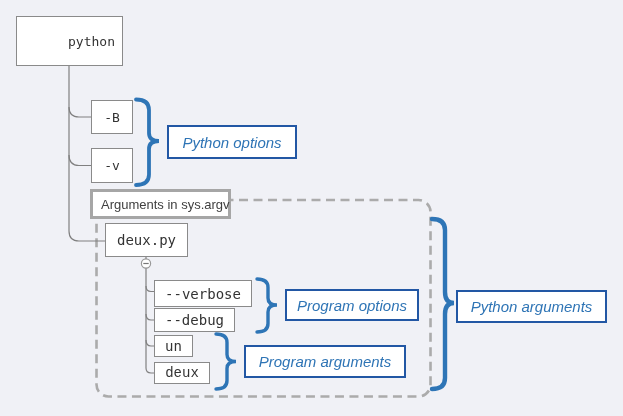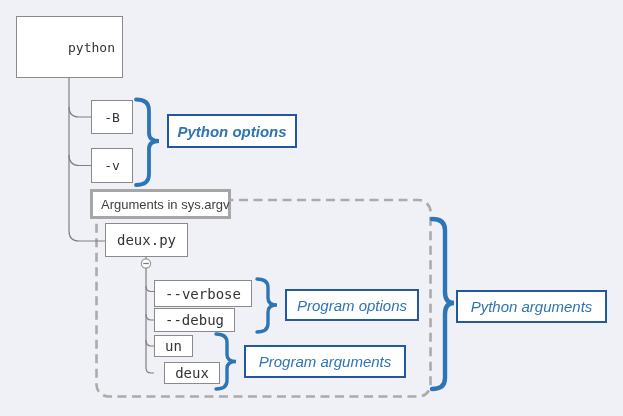--- a/index.html
+++ b/index.html
@@ -70,39 +70,39 @@
       <circle class="toggle-circle" cx="146" cy="263.5" r="4.6"></circle>
       <line class="toggle-minus" x1="143.3" y1="263.5" x2="148.7" y2="263.5"></line>
     </g>
 
     <path class="brace" stroke-width="3.8" d="M136,99.5 Q149,99.5 149,110 L149,133 Q149,141 159,141 Q149,141 149,149 L149,174.5 Q149,185 136,185"></path>
     <path class="brace" stroke-width="3.4" d="M257,279 Q268,279 268,287.5 L268,298 Q268,305 277,305 Q268,305 268,312 L268,323.5 Q268,332 257,332"></path>
     <path class="brace" stroke-width="3.4" d="M216,334 Q227,334 227,342.5 L227,354.5 Q227,361.5 236,361.5 Q227,361.5 227,368.5 L227,380.5 Q227,389 216,389"></path>
     <path class="brace" stroke-width="4.4" d="M432,219 Q445,219 445,230 L445,292 Q445,303 454,303 Q445,303 445,314 L445,378 Q445,389 432,389"></path>
   </svg>
 
-  <div class="node big" style="left:16px;top:16px;width:107px;height:62px;padding-left:44px;">python</div>
+  <div class="node big" style="left:16px;top:16px;width:107px;height:50px;padding-left:44px;">python</div>
 
   <div class="node big" style="left:91px;top:100px;width:42px;height:34px;">-B</div>
 
   <div class="node big" style="left:91px;top:148px;width:42px;height:35px;">-v</div>
 
   <div class="args-box" style="left:90px;top:189px;width:141px;height:30px;padding-left:8px;">Arguments in sys.argv</div>
 
   <div class="node" style="left:105px;top:223px;width:83px;height:34px;">deux.py</div>
 
   <div class="node" style="left:154px;top:280px;width:98px;height:27px;">--verbose</div>
 
   <div class="node" style="left:154px;top:308px;width:81px;height:24px;">--debug</div>
 
   <div class="node" style="left:154px;top:335px;width:39px;height:22px;">un</div>
 
-  <div class="node" style="left:164px;top:362px;width:56px;height:22px;">deux</div>
+  <div class="node" style="left:154px;top:362px;width:56px;height:22px;font-family:Liberation Mono, monospace;">deux</div>
 
-  <div class="annotation" style="left:167px;top:114px;width:130px;height:34px;font-weight:bold;">Python options</div>
+  <div class="annotation" style="left:167px;top:125px;width:130px;height:34px;">Python options</div>
 
   <div class="annotation" style="left:285px;top:289px;width:134px;height:32px;">Program options</div>
 
   <div class="annotation" style="left:244px;top:345px;width:162px;height:33px;">Program arguments</div>
 
   <div class="annotation" style="left:456px;top:290px;width:151px;height:33px;">Python arguments</div>
 
 </div>
 
 </body></html>

